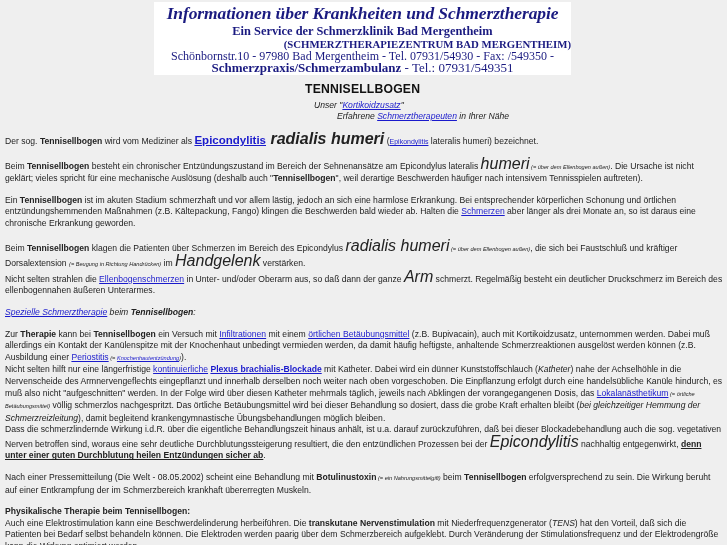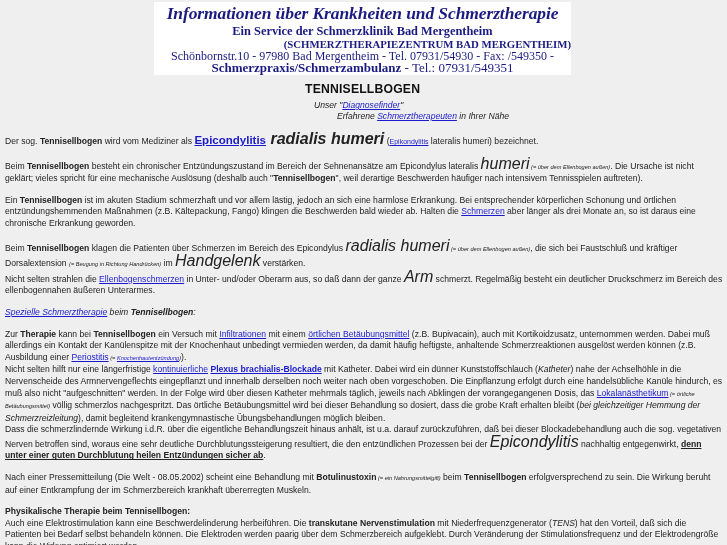--- a/index.html
+++ b/index.html
@@ -39,21 +39,21 @@
 
 <div class="banner">
   <div class="b1">Informationen über Krankheiten und Schmerztherapie</div>
   <div class="b2">Ein Service der Schmerzklinik Bad Mergentheim</div>
   <div class="b3">(SCHMERZTHERAPIEZENTRUM BAD MERGENTHEIM)</div>
   <div class="b4">Schönbornstr.10 - 97980 Bad Mergentheim - Tel. 07931/54930 - Fax: /549350 -</div>
   <div class="b5"><b>Schmerzpraxis/Schmerzambulanz</b><span> - Tel.: 07931/549351</span></div>
 </div>
 
 <div class="title">TENNISELLBOGEN</div>
-<div class="sub1"><span>Unser "</span><a>Diagnosefinder</a><span>"</span></div>
+<div class="sub1"><span>Unser "</span><a>Kortikoidzusatz</a><span>"</span></div>
 <div class="sub2"><span>Erfahrene </span><a>Schmerztherapeuten</a><span> in Ihrer Nähe</span></div>
 
 <div class="content">
   <p><span>Der sog. </span><b>Tennisellbogen</b><span> wird vom Mediziner als </span><a class="big-link">Epicondylitis</a><b class="bigword"> radialis humeri</b><span> (</span><a class="small" style="font-style:normal;font-size:7px">Epikondylitis</a><span> lateralis humeri) bezeichnet.</span></p>
 
   <p><span>Beim </span><b>Tennisellbogen</b><span> besteht ein chronischer Entzündungszustand im Bereich der Sehnenansätze am Epicondylus lateralis </span><span class="bigword">humeri</span><span class="small"> (= über dem Ellenbogen außen)</span><span>. Die Ursache ist nicht geklärt; vieles spricht für eine mechanische Auslösung (deshalb auch "</span><b>Tennisellbogen</b><span>", weil derartige Beschwerden häufiger nach intensivem Tennisspielen auftreten).</span></p>
 
   <p><span>Ein </span><b>Tennisellbogen</b><span> ist im akuten Stadium schmerzhaft und vor allem lästig, jedoch an sich eine harmlose Erkrankung. Bei entsprechender körperlichen Schonung und örtlichen entzündungshemmenden Maßnahmen (z.B. Kältepackung, Fango) klingen die Beschwerden bald wieder ab. Halten die </span><a>Schmerzen</a><span> aber länger als drei Monate an, so ist daraus eine chronische Erkrankung geworden.</span></p>
 
   <p><span>Beim </span><b>Tennisellbogen</b><span> klagen die Patienten über Schmerzen im Bereich des Epicondylus </span><span class="bigword">radialis humeri</span><span class="small"> (= über dem Ellenbogen außen)</span><span>, die sich bei Faustschluß und kräftiger Dorsalextension </span><span class="small">(= Beugung in Richtung Handrücken)</span><span> im </span><span class="bigword">Handgelenk</span><span> verstärken.</span><br><span>Nicht selten strahlen die </span><a>Ellenbogenschmerzen</a><span> in Unter- und/oder Oberarm aus, so daß dann der ganze </span><span class="bigword">Arm</span><span> schmerzt. Regelmäßig besteht ein deutlicher Druckschmerz im Bereich des ellenbogennahen äußeren Unterarmes.</span></p>

